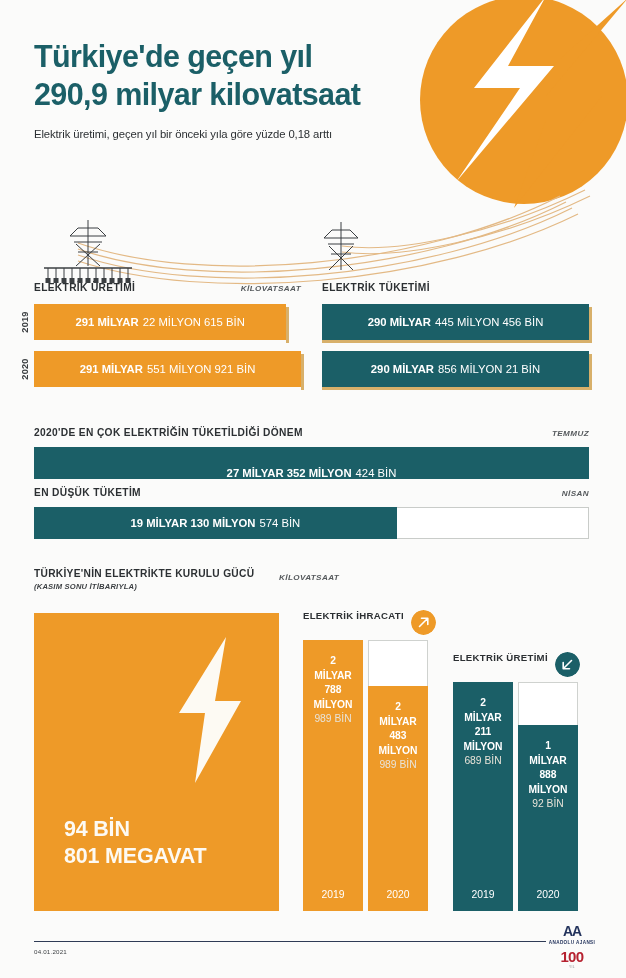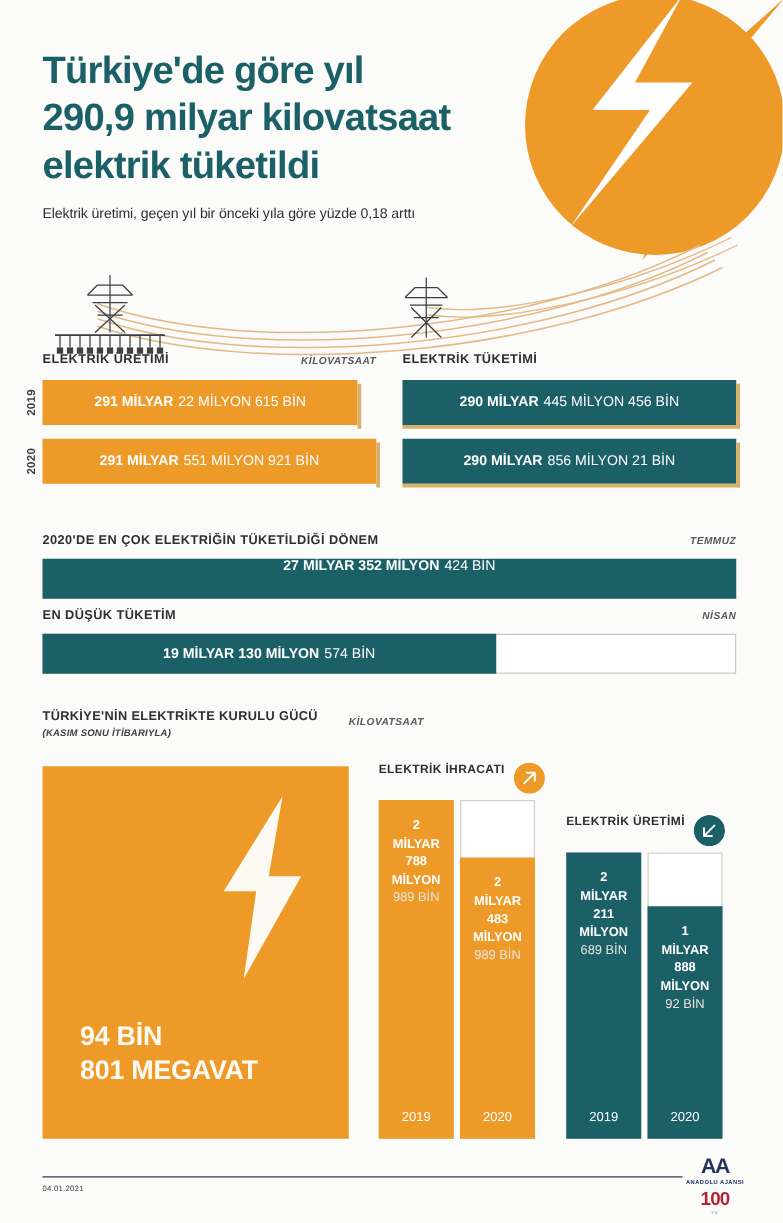--- a/index.html
+++ b/index.html
@@ -61,21 +61,21 @@
   .bar2019 { width:94.5%; }
   .bar2020 { width:100%; }
   .consbar { width:100%; }
 
   
   .sec-peak { position:absolute; left:34px; top:427px; width:555px; }
   .sec-low  { position:absolute; left:34px; top:487px; width:555px; }
   .row-head { display:flex; justify-content:space-between; align-items:baseline; }
   .month-lbl { font-size:8.1px; font-weight:bold; font-style:italic; color:#55595c; letter-spacing:0.4px; }
   .wbar {
-    margin-top:9px; height:32px; display:flex; align-items:flex-start; justify-content:center;
+    margin-top:9px; height:32px; display:flex; align-items:flex-end; justify-content:center;
     color:#fff; font-size:11.3px; background:#1b5f67;
   }
   .wbar .b { font-weight:bold; margin-right:4px; }
   .lowtrack {
     margin-top:9px; height:32px; width:100%; position:relative;
     border:1px solid #c9ccc9; background:#ffffff;
   }
   .lowfill {
     position:absolute; left:-1px; top:-1px; bottom:-1px; width:65.6%;
     background:#1b5f67; display:flex; align-items:center; justify-content:center;
@@ -112,21 +112,21 @@
   .fill .txt .b { font-weight:bold; display:block; }
   .fill .txt .n { color:#e8e3d8; display:block; }
   .fill .yr { position:absolute; bottom:11px; left:0; right:0; text-align:center; font-size:10.4px; }
   .fill.o { background:#ee9a28; }
   .fill.t { background:#1b5f67; }
 
   
   .foot-line { position:absolute; left:34px; top:941px; width:512px; height:1px; background:#2f3b55; }
   .foot-date { position:absolute; left:34px; top:948px; font-size:6.2px; color:#3b3f42; letter-spacing:0.2px; }
   .logo { position:absolute; right:24px; top:924px; width:60px; text-align:center; }
-  .logo-aa { font-size:17px; font-weight:bold; color:#23335c; letter-spacing:-1px; line-height:1; }
+  .logo-aa { font-size:14px; font-weight:bold; color:#23335c; letter-spacing:-1px; line-height:1; }
   .logo-name { font-size:4.6px; font-weight:bold; color:#23335c; letter-spacing:0.4px; margin-top:2px; }
   .logo-100 { font-size:15px; font-weight:bold; color:#b62230; letter-spacing:-0.6px; margin-top:4px; line-height:1; }
   .logo-100s { font-size:3.4px; color:#8c8f92; letter-spacing:0.3px; margin-top:1px; }
 </style>
 </head>
 <body>
 
 <div class="stage">
 
   <svg class="hero-bolt" viewBox="0 0 236 250">
@@ -174,23 +174,22 @@
       </g>
 
       <path d="M341 4 L341 52 M332 12 L350 12 M324 20 L358 20 M328 26 L354 26"></path>
       <path d="M329 28 L353 52 M353 28 L329 52 M331 36 L351 36"></path>
       <path d="M324 20 L332 12 M358 20 L350 12"></path>
     </g>
   </svg>
 
   <div class="header">
     <div class="headline">
-      <div>Türkiye'de göre yıl</div>
+      <div>Türkiye'de geçen yıl</div>
       <div>290,9 milyar kilovatsaat</div>
-      <div>elektrik tüketildi</div>
     </div>
     <div class="subhead">Elektrik üretimi, geçen yıl bir önceki yıla göre yüzde 0,18 arttı</div>
   </div>
 
   <div class="sec-prod">
     <div class="prod-head">
       <span class="sec-title">ELEKTRİK ÜRETİMİ</span>
       <span class="unit-lbl">KİLOVATSAAT</span>
     </div>
     <div class="barwrap">

